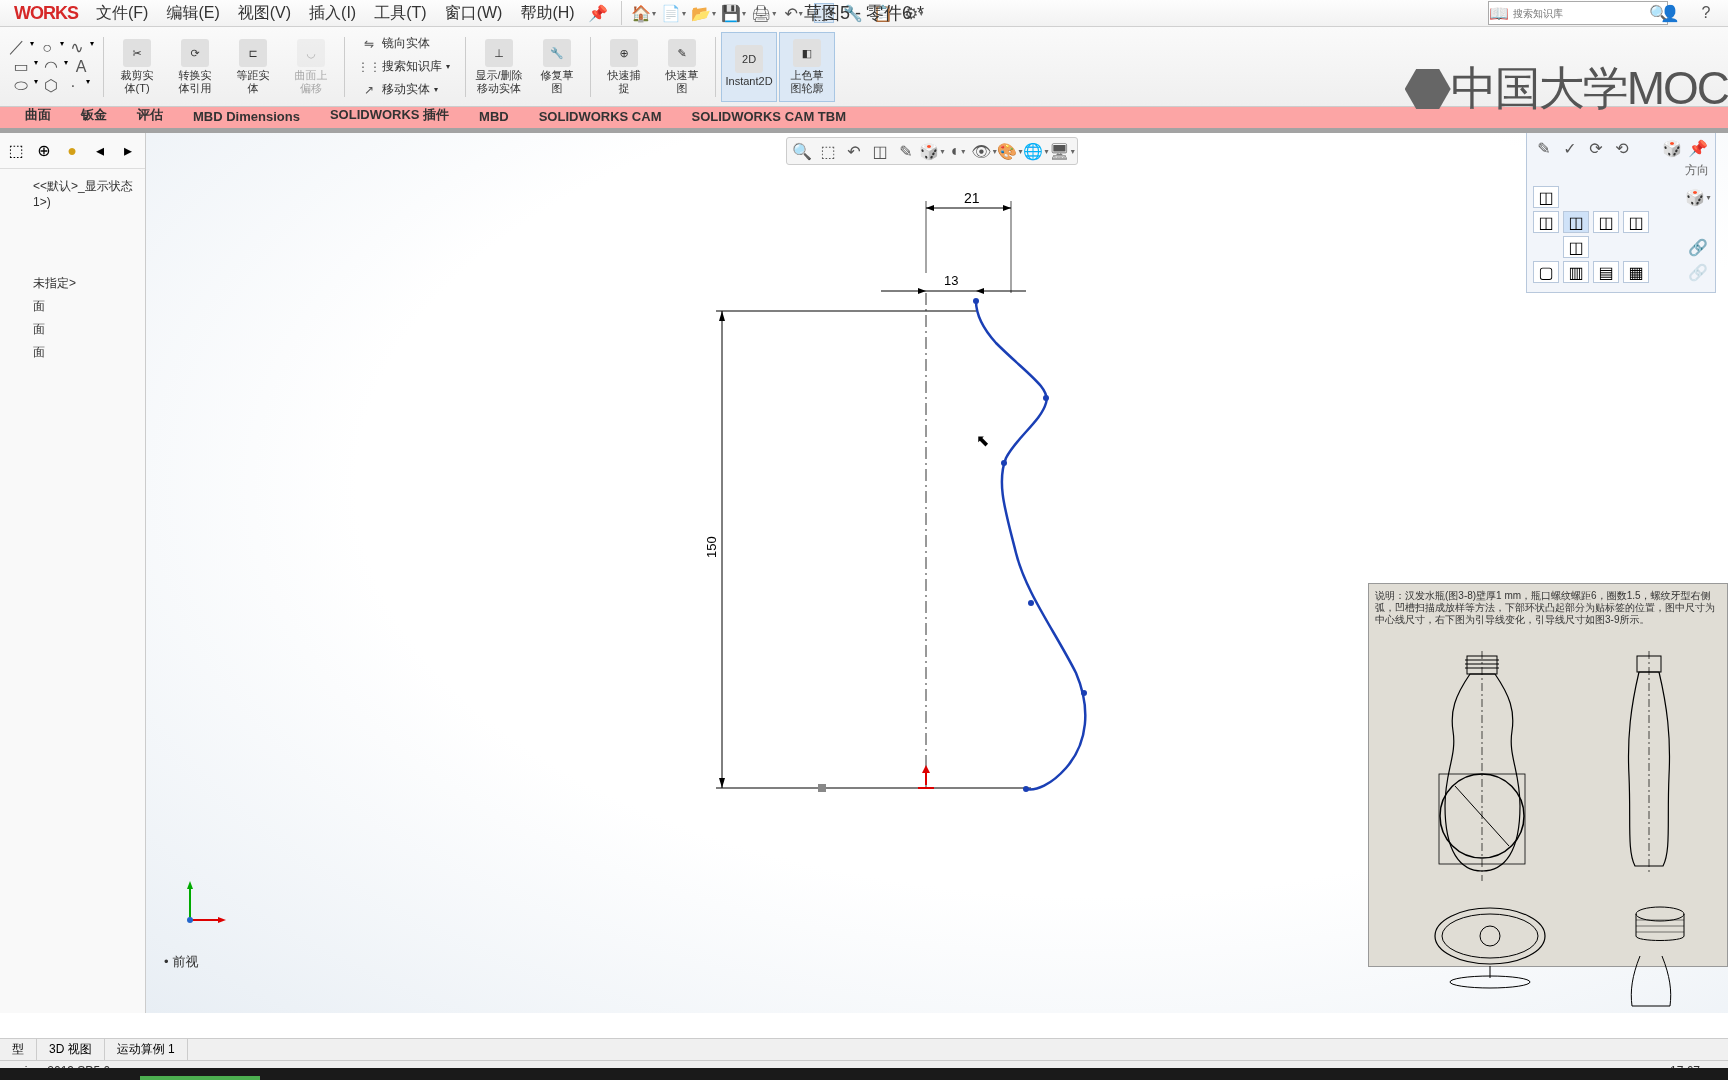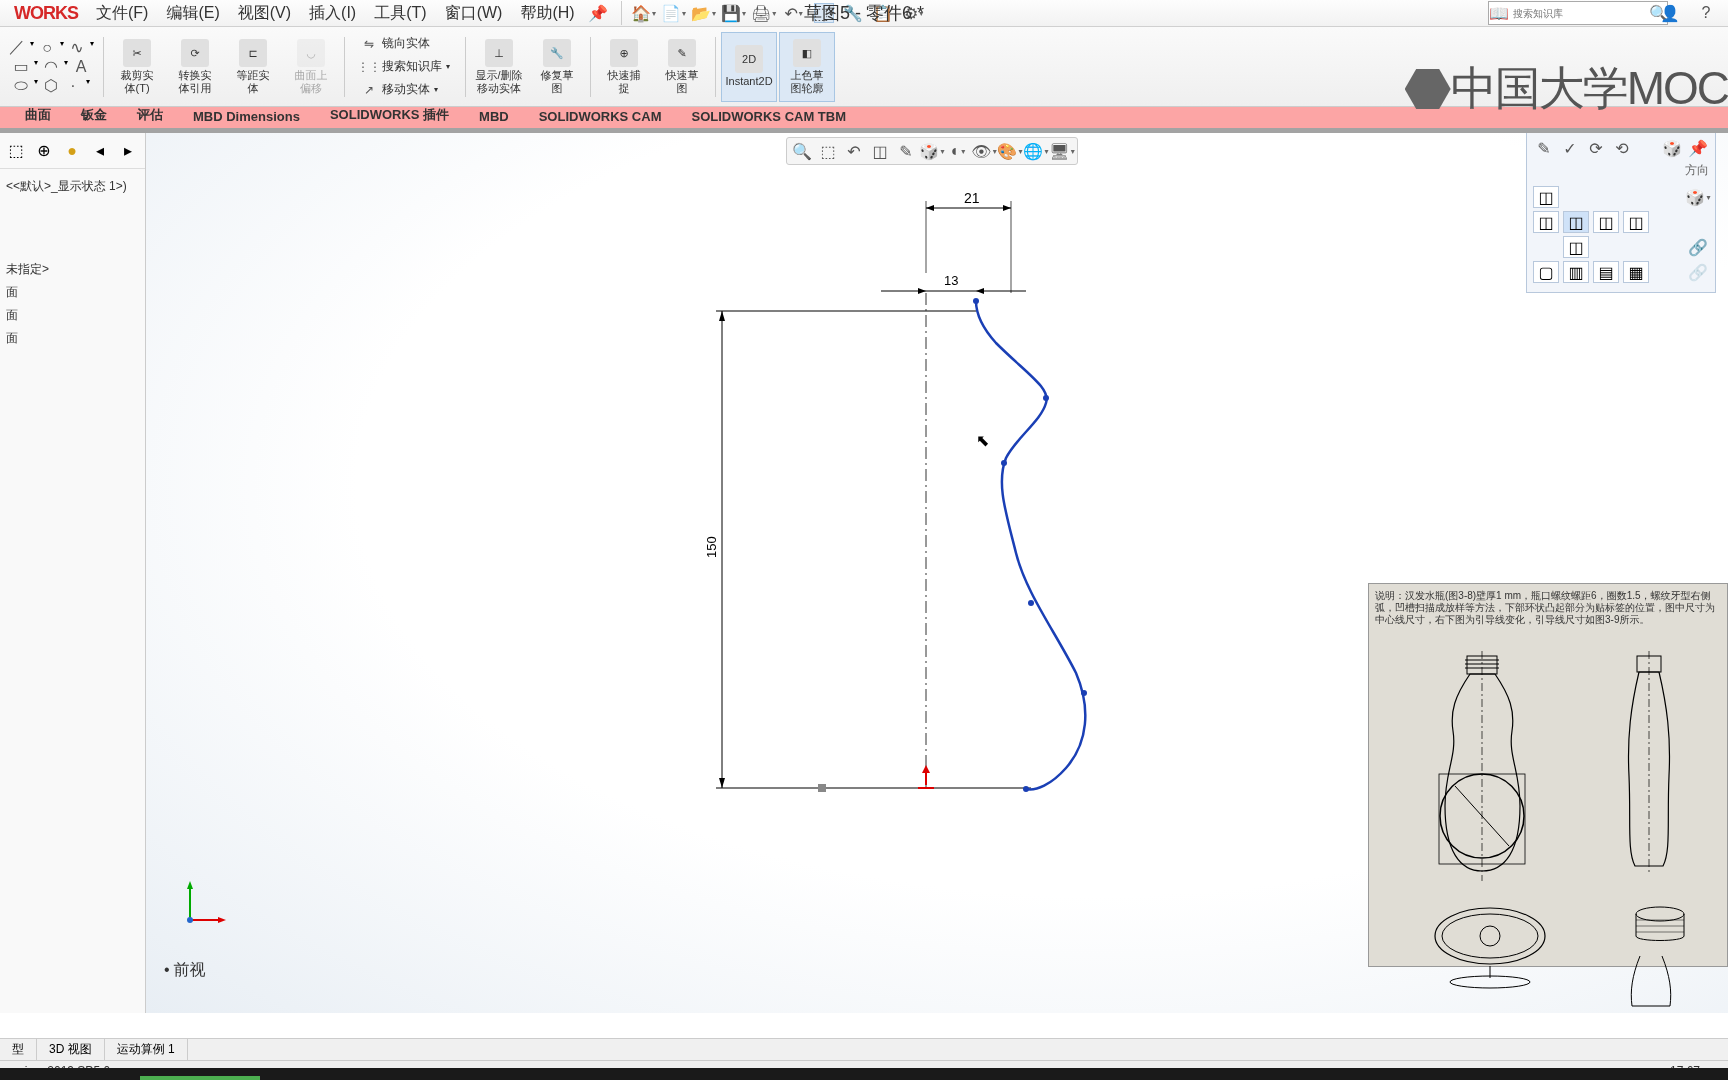--- a/index.html
+++ b/index.html
@@ -35,41 +35,41 @@
 
 
 .tabrow { height: 26px; background: #fca5a5; border-bottom: 5px solid #a3a3a3; display: flex; align-items: flex-end; padding-left: 10px; gap: 0; font-weight: bold; }
 .tab { font-size: 13px; padding: 4px 14px; border: 1px solid transparent; border-bottom: none; color: #333; }
 
 
 .main { position: relative; height: 880px; display: flex; }
 .left-panel { width: 146px; background: #f9f9f9; border-right: 1px solid #ccc; display: flex; flex-direction: column; }
 .left-tabs { height: 36px; display: flex; align-items: center; gap: 4px; padding: 4px; border-bottom: 1px solid #ddd; }
 .ltab-ic { width: 24px; height: 24px; display: flex; align-items: center; justify-content: center; }
-.tree { padding: 6px 4px; font-size: 12px; color: #333; }
+.tree { padding: 6px 4px; font-size: 12px; color: #333; margin-left: 27px; }
 .tree-item { padding: 3px 2px; }
 .drawing-area { flex: 1; position: relative; background: radial-gradient(ellipse at 60% 40%, #ffffff 0%, #ffffff 55%, #e8eef4 100%); overflow: hidden; }
 
 
 .hud-toolbar { position: absolute; top: 4px; left: 640px; display: flex; gap: 4px; align-items: center; background: #f5f5f5; border: 1px solid #ccc; border-radius: 3px; padding: 2px 4px; }
 .hud-ic { width: 22px; height: 22px; display: flex; align-items: center; justify-content: center; color: #555; }
 
 
 .orient-panel { position: absolute; right: 12px; top: -6px; width: 190px; background: #f2f5fa; border: 1px solid #b8c8dc; padding: 6px; z-index: 50; }
 .orient-title { font-size: 12px; color: #666; padding-bottom: 4px; text-align: right; }
 .orient-row { display: flex; gap: 4px; margin: 3px 0; flex-wrap: wrap; }
 .orient-cell { width: 26px; height: 22px; background: #fff; border: 1px solid #b8c8dc; display: flex; align-items: center; justify-content: center; }
 .orient-cell.sel { background: #cfe2f8; }
 
 
 .sketch-svg { position: absolute; left: 540px; top: 30px; }
 
 
 .triad { position: absolute; left: 24px; bottom: 78px; }
-.view-label { position: absolute; left: 18px; bottom: 32px; font-size: 16px; color: #333; }
+.view-label { position: absolute; left: 18px; bottom: 42px; font-size: 13px; color: #333; }
 .view-label::before { content: "•"; margin-right: 4px; }
 
 
 .ref-image { position: absolute; right: 0; bottom: 46px; width: 360px; height: 384px; background: #e0ddd5; border: 1px solid #999; z-index: 60; padding: 6px; }
 .ref-text { font-size: 10px; color: #333; line-height: 1.2; }
 .ref-drawings { position: relative; height: 400px; }
 
 
 .bottom-tabs { position: absolute; bottom: 20px; left: 0; height: 22px; background: #f0f0f0; border-top: 1px solid #ccc; display: flex; align-items: center; font-size: 12px; width: 100%; }
 .bottom-tab { padding: 2px 12px; border-right: 1px solid #ccc; }

